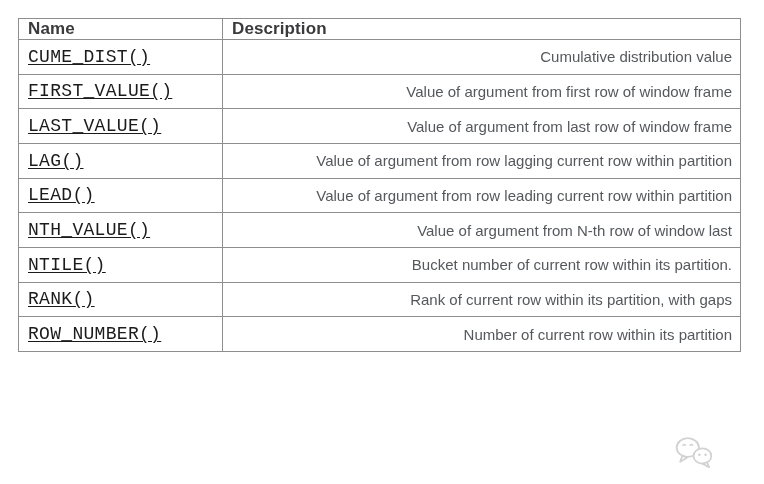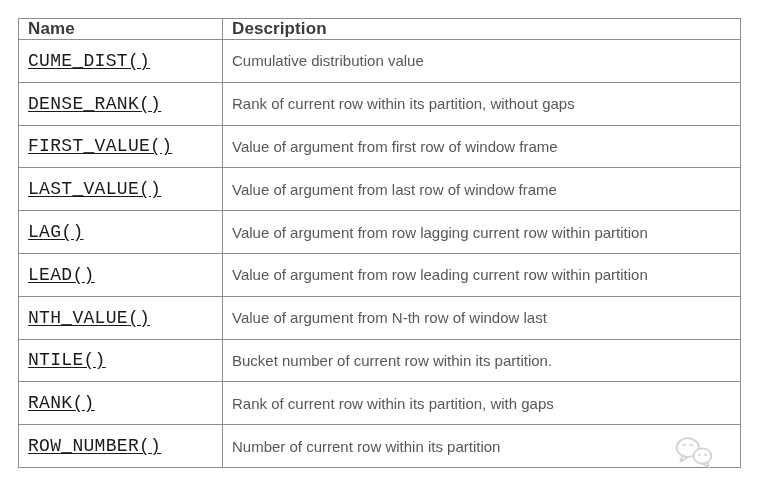--- a/index.html
+++ b/index.html
@@ -4,21 +4,21 @@
 <style>
   * { box-sizing: border-box; margin: 0; padding: 0; }
   html, body { width: 764px; height: 484px; background: #ffffff; overflow: hidden; }
   body { position: relative; font-family: "Liberation Sans", sans-serif; }
 
   table.fn-table {
     position: absolute;
     left: 18px;
     top: 18px;
     width: 722px;
-    height: 450px;
+    height: 334px;
     border-collapse: collapse;
     table-layout: fixed;
     background: #ffffff;
   }
   col.col-name { width: 204px; }
   col.col-desc { width: 518px; }
 
   .fn-table th, .fn-table td {
     border: 1px solid #8e8e8e;
     vertical-align: middle;
@@ -31,20 +31,21 @@
   .fn-table th {
     font-size: 17px;
     font-weight: bold;
     color: #3b3b3d;
     letter-spacing: 0.1px;
   }
 
   td.desc-cell {
     font-size: 15px;
     color: #55585c;
+    text-align: right;
   }
 
   a.fn-link {
     font-family: "Liberation Mono", "DejaVu Sans Mono", monospace;
     font-size: 18px;
     color: #1b1b1b;
     text-decoration: underline;
     text-underline-offset: 2px;
     letter-spacing: 0.3px;
   }
@@ -82,26 +83,20 @@
     </tr>
   </thead>
   <tbody>
   <tr>
     <td>
       <a href="#" class="fn-link">CUME_DIST()</a>
     </td>
     <td class="desc-cell">Cumulative distribution value</td>
   </tr>
 
-  <tr>
-    <td>
-      <a href="#" class="fn-link">DENSE_RANK()</a>
-    </td>
-    <td class="desc-cell">Rank of current row within its partition, without gaps</td>
-  </tr>
 
   <tr>
     <td>
       <a href="#" class="fn-link">FIRST_VALUE()</a>
     </td>
     <td class="desc-cell">Value of argument from first row of window frame</td>
   </tr>
 
   <tr>
     <td>

